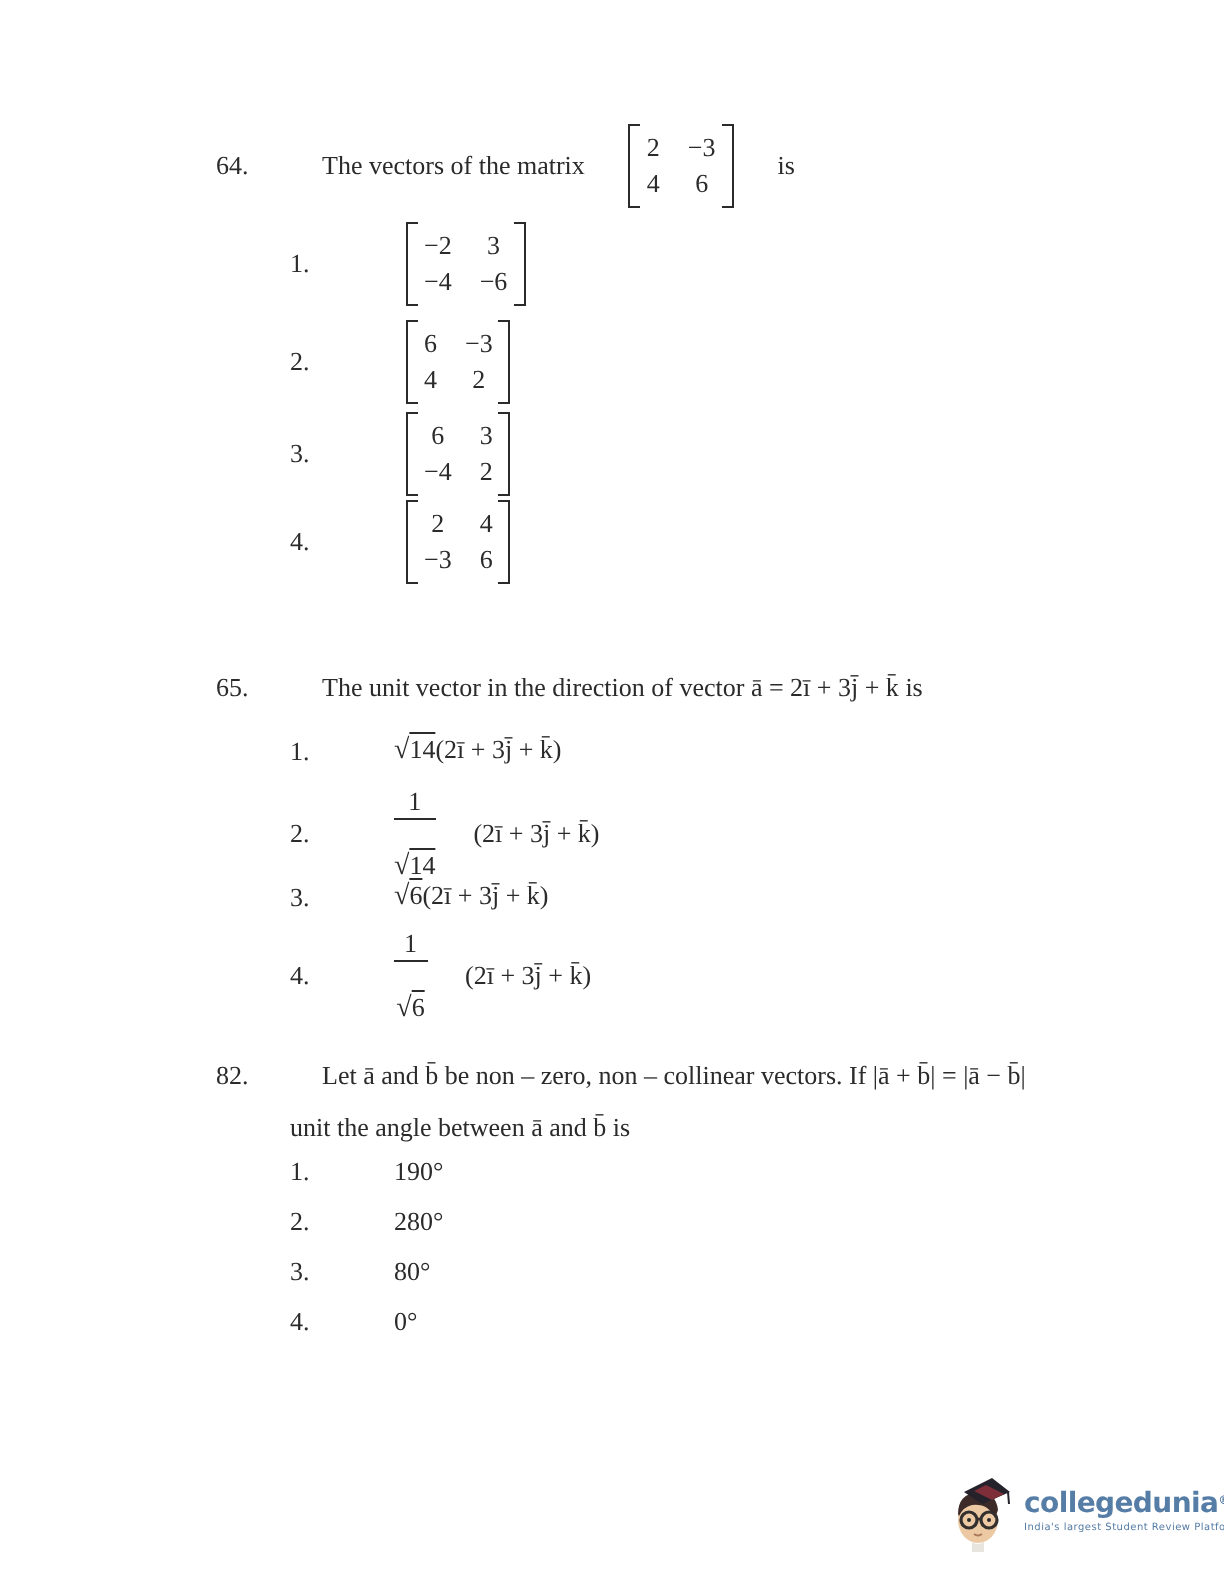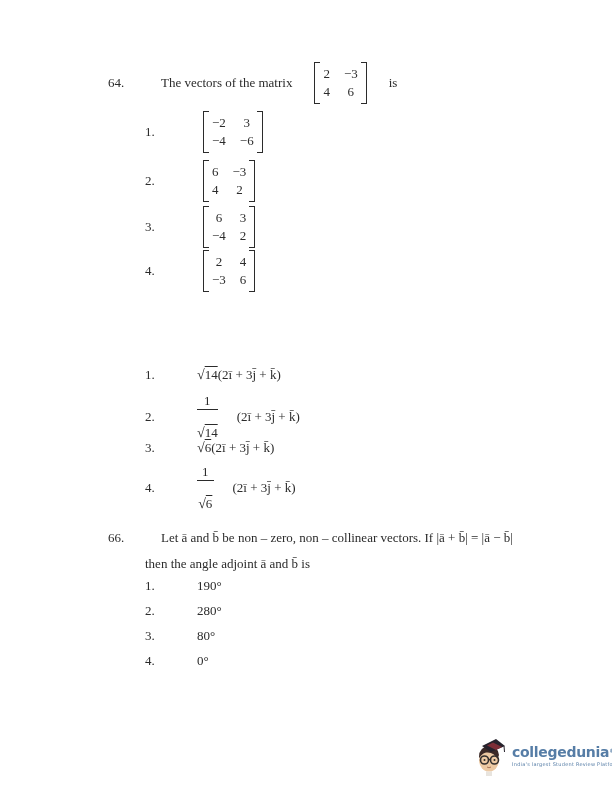--- a/index.html
+++ b/index.html
@@ -119,20 +119,24 @@
     <span class="mat">
       <span class="mgrid">
         <span>2</span>
         <span>4</span>
         <span>−3</span>
         <span>6</span>
       </span>
     </span>
   </div>
 
+  <div class="abs qrow-base" style="top:336px; left:108px;">
+    <span class="qnum">65.</span>
+    <span><span>The unit vector in the direction of vector</span><span class="sp"> </span><span>ā = 2ī + 3j̄ + k̄</span><span class="sp"> </span><span>is</span></span>
+  </div>
 
   <div class="abs optrow" style="top:367px; left:145px;">
     <span class="optnum">1.</span>
     <span><span class="rsign">√</span><span class="rad">14</span><span>(2ī + 3j̄ + k̄)</span></span>
   </div>
 
   <div class="abs optrow" style="top:393px; left:145px;">
     <span class="optnum">2.</span>
     <span class="frac">
       <span class="fn">1</span>
@@ -149,24 +153,24 @@
   <div class="abs optrow" style="top:464px; left:145px;">
     <span class="optnum">4.</span>
     <span class="frac">
       <span class="fn">1</span>
       <span class="fd"><span class="rsign">√</span><span class="rad">6</span></span>
     </span>
     <span>(2ī + 3j̄ + k̄)</span>
   </div>
 
   <div class="abs qrow-base" style="top:530px; left:108px;">
-    <span class="qnum">66.</span>
+    <span class="qnum">82.</span>
     <span>Let ā and b̄ be non – zero, non – collinear vectors. If |ā + b̄| = |ā − b̄|</span>
   </div>
-  <div class="abs" style="top:556px; left:145px;">then the angle adjoint ā and b̄ is</div>
+  <div class="abs" style="top:556px; left:145px;">unit the angle between ā and b̄ is</div>
 
   <div class="abs optrow" style="top:578px; left:145px;">
     <span class="optnum">1.</span>
     <span>190°</span>
   </div>
   <div class="abs optrow" style="top:603px; left:145px;">
     <span class="optnum">2.</span>
     <span>280°</span>
   </div>
   <div class="abs optrow" style="top:628px; left:145px;">

